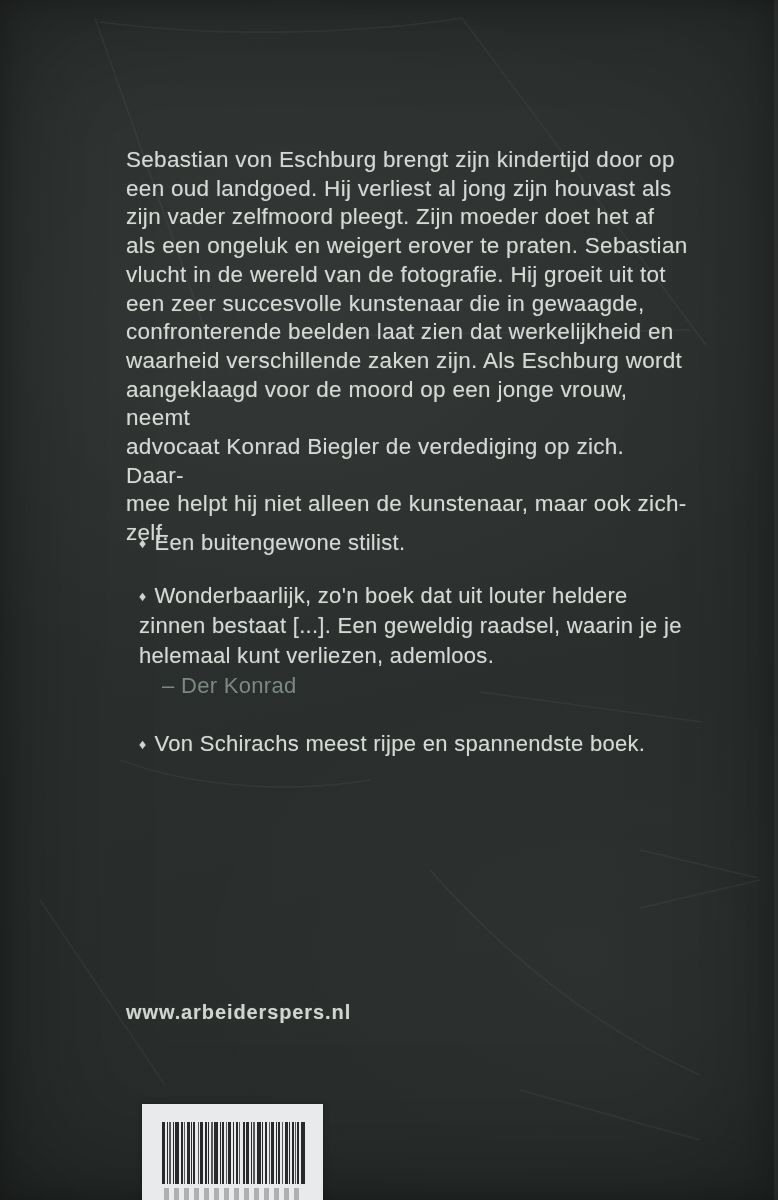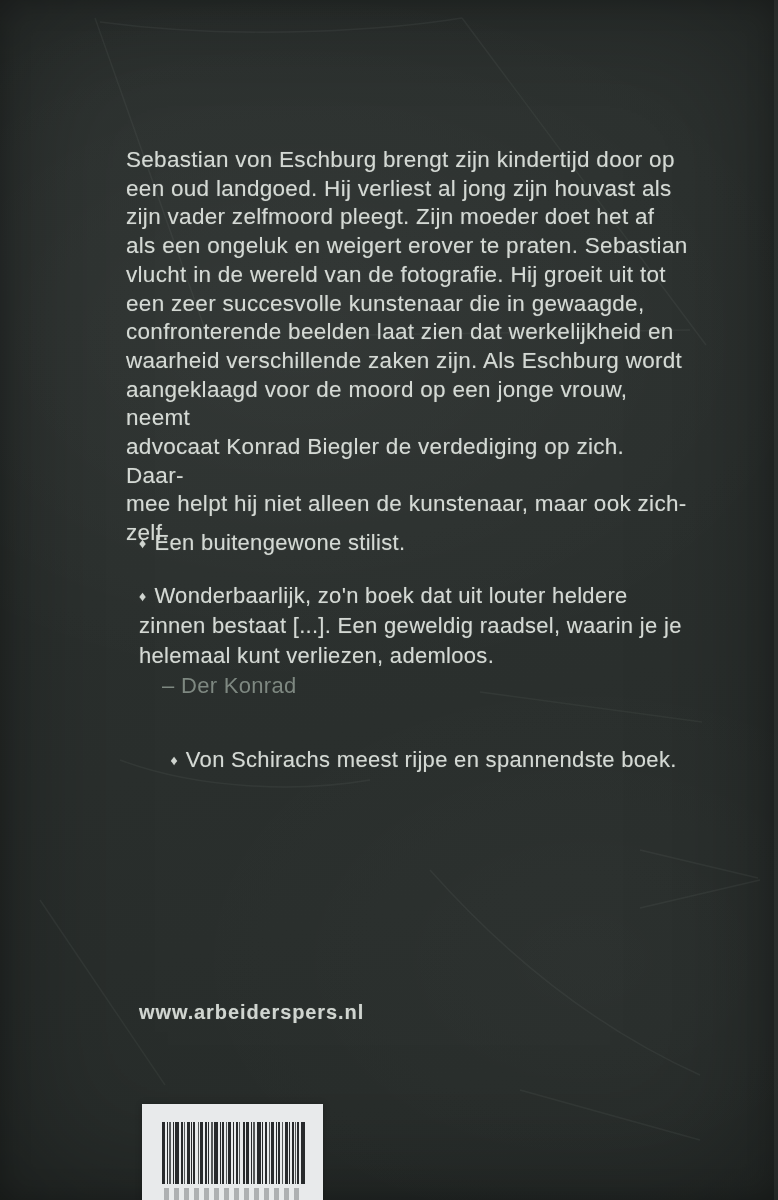--- a/index.html
+++ b/index.html
@@ -40,24 +40,24 @@
   .bullet{
     display:inline-block;font-size:14px;vertical-align:2px;
     margin-right:8px;color:#cfd4cf;
   }
   .source{
     color:#7e8881;padding-left:23px;
     text-shadow:none;
   }
   .quote-block{margin:0;}
   .quote-block + .quote-block{margin-top:23px;}
-  .quote-block:nth-of-type(3){margin-top:44px;text-align:center;}
+  .quote-block:nth-of-type(3){margin-top:28px;}
 
   .website{
-    position:absolute;left:139px;top:1001px;
+    position:absolute;left:126px;top:1001px;
     color:#d0d5d0;font-size:20px;font-weight:bold;letter-spacing:0.9px;
     text-shadow:0 0 1px rgba(214,219,214,0.35);
   }
 
   .barcode-label{
     position:absolute;left:142px;top:1104px;width:181px;height:96px;
     background:#e8eaeb;
     box-shadow:0 0 6px rgba(0,0,0,0.25);
   }
   .barcode{

